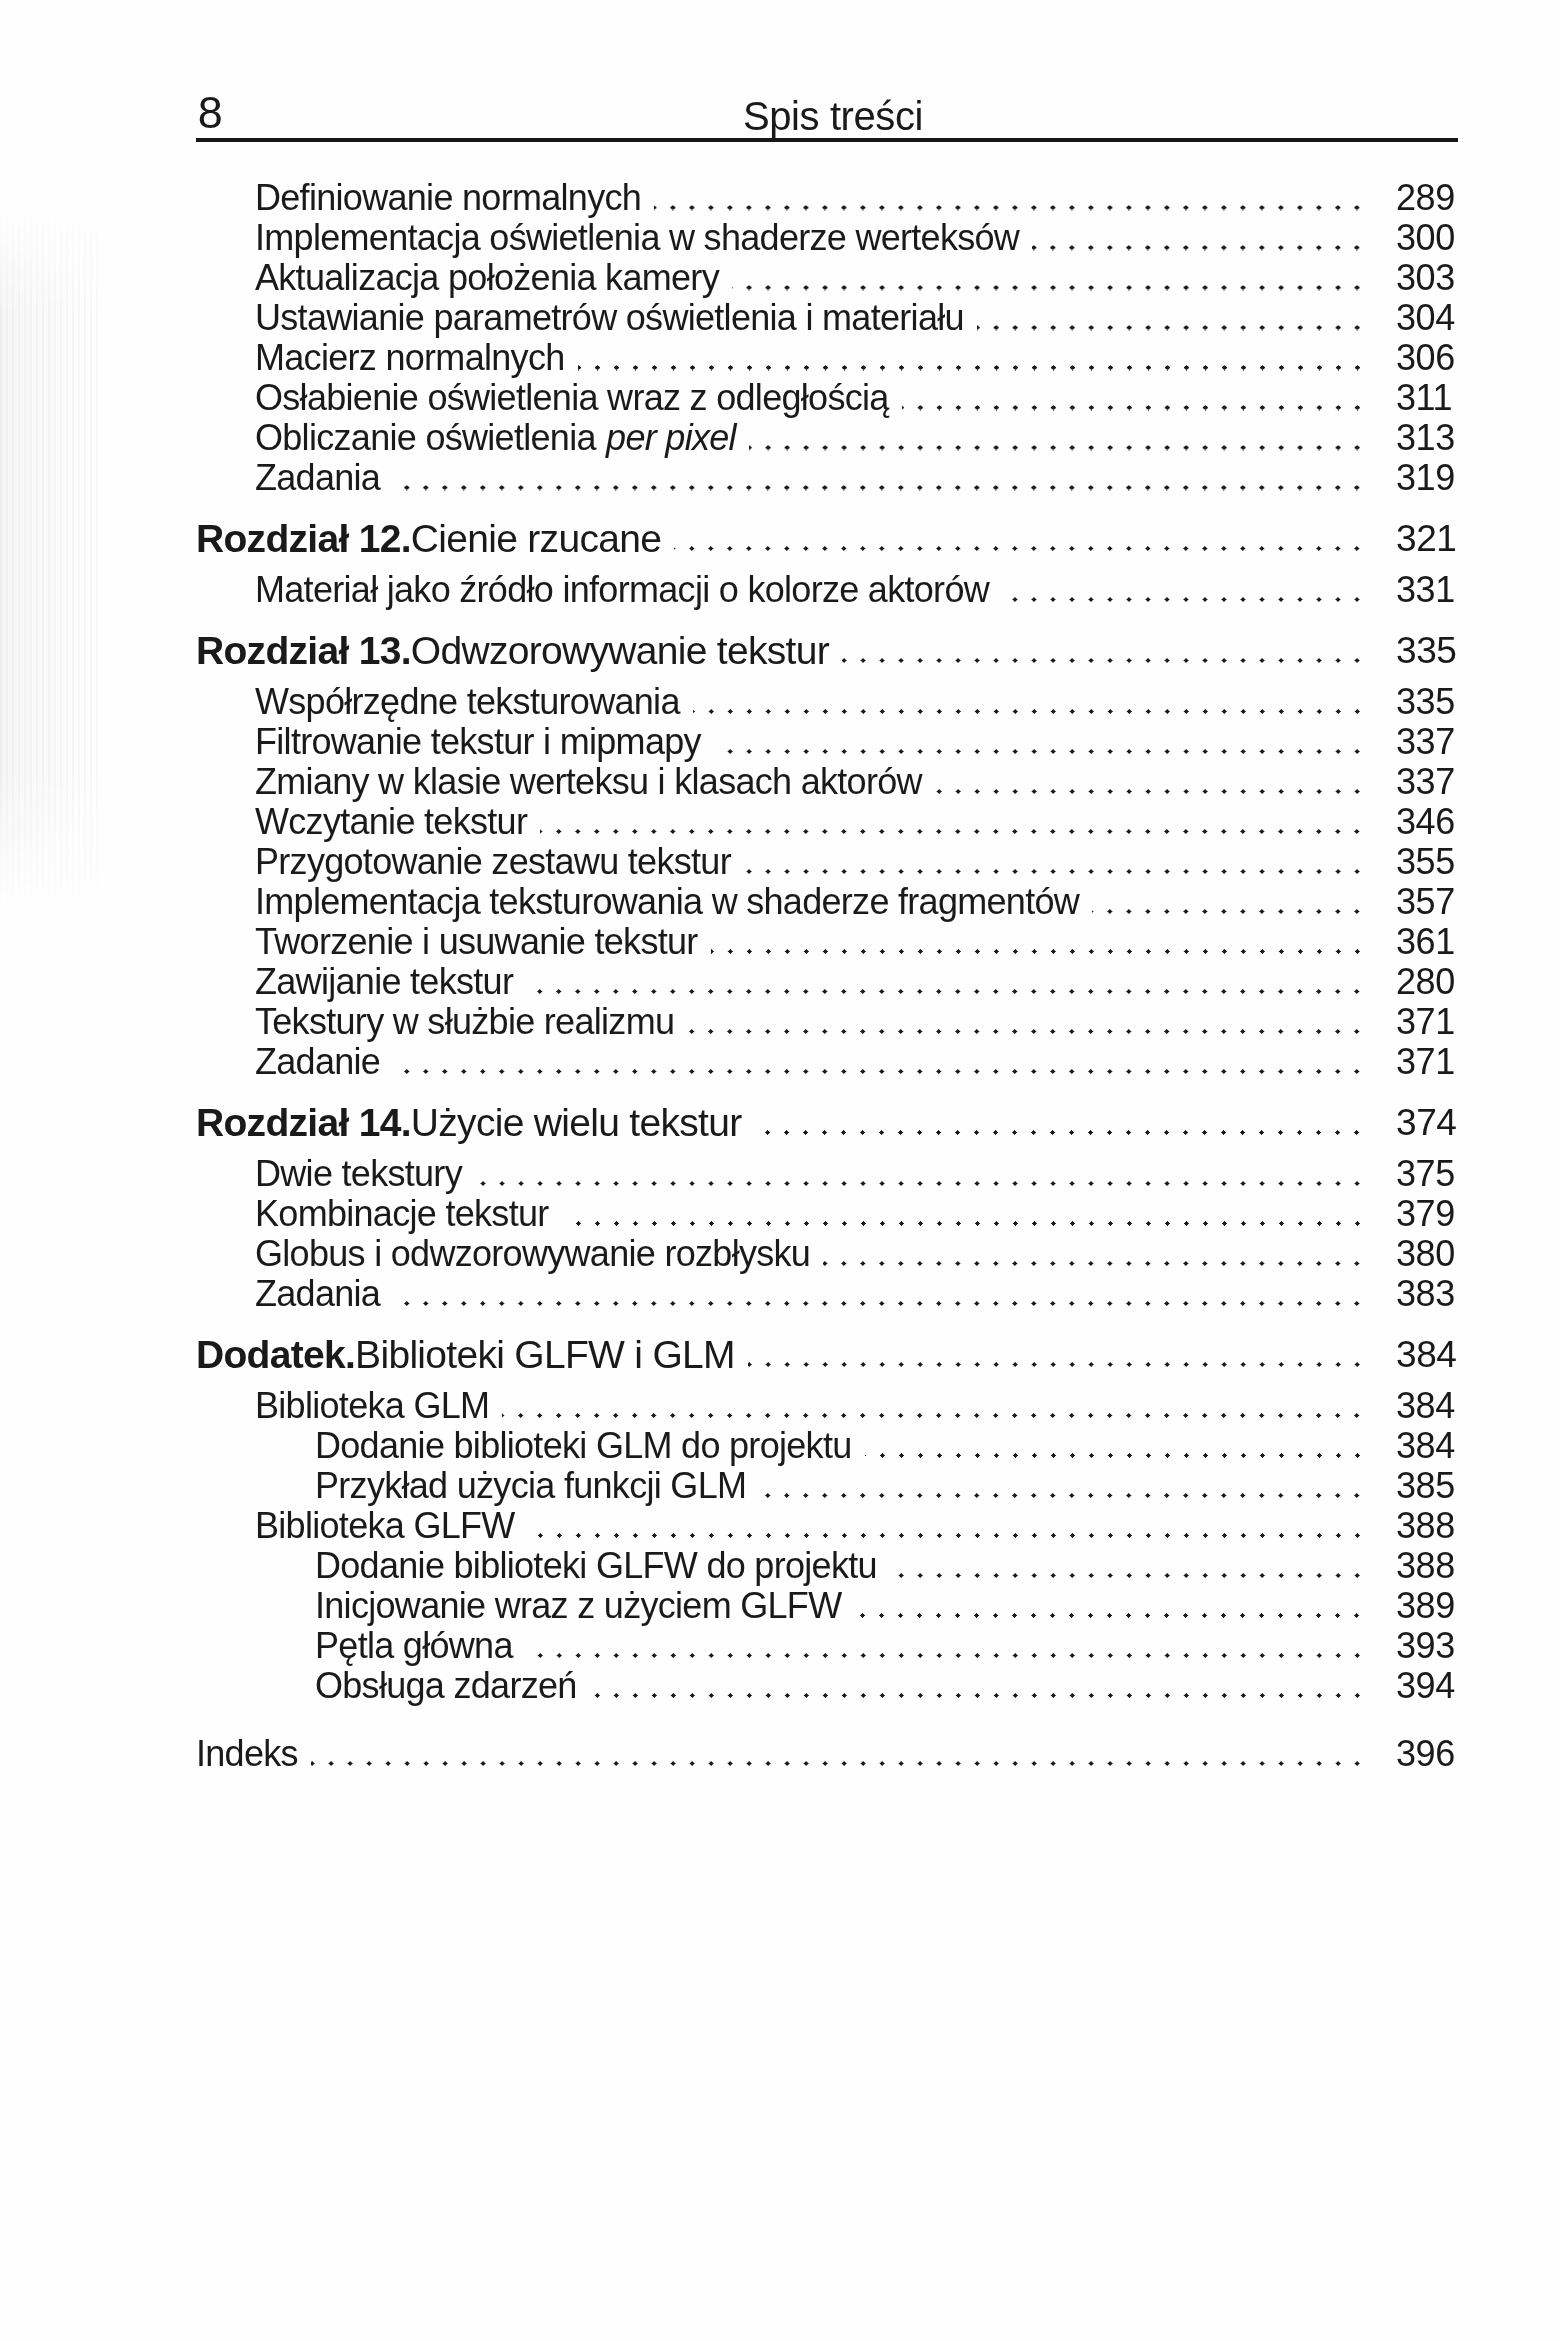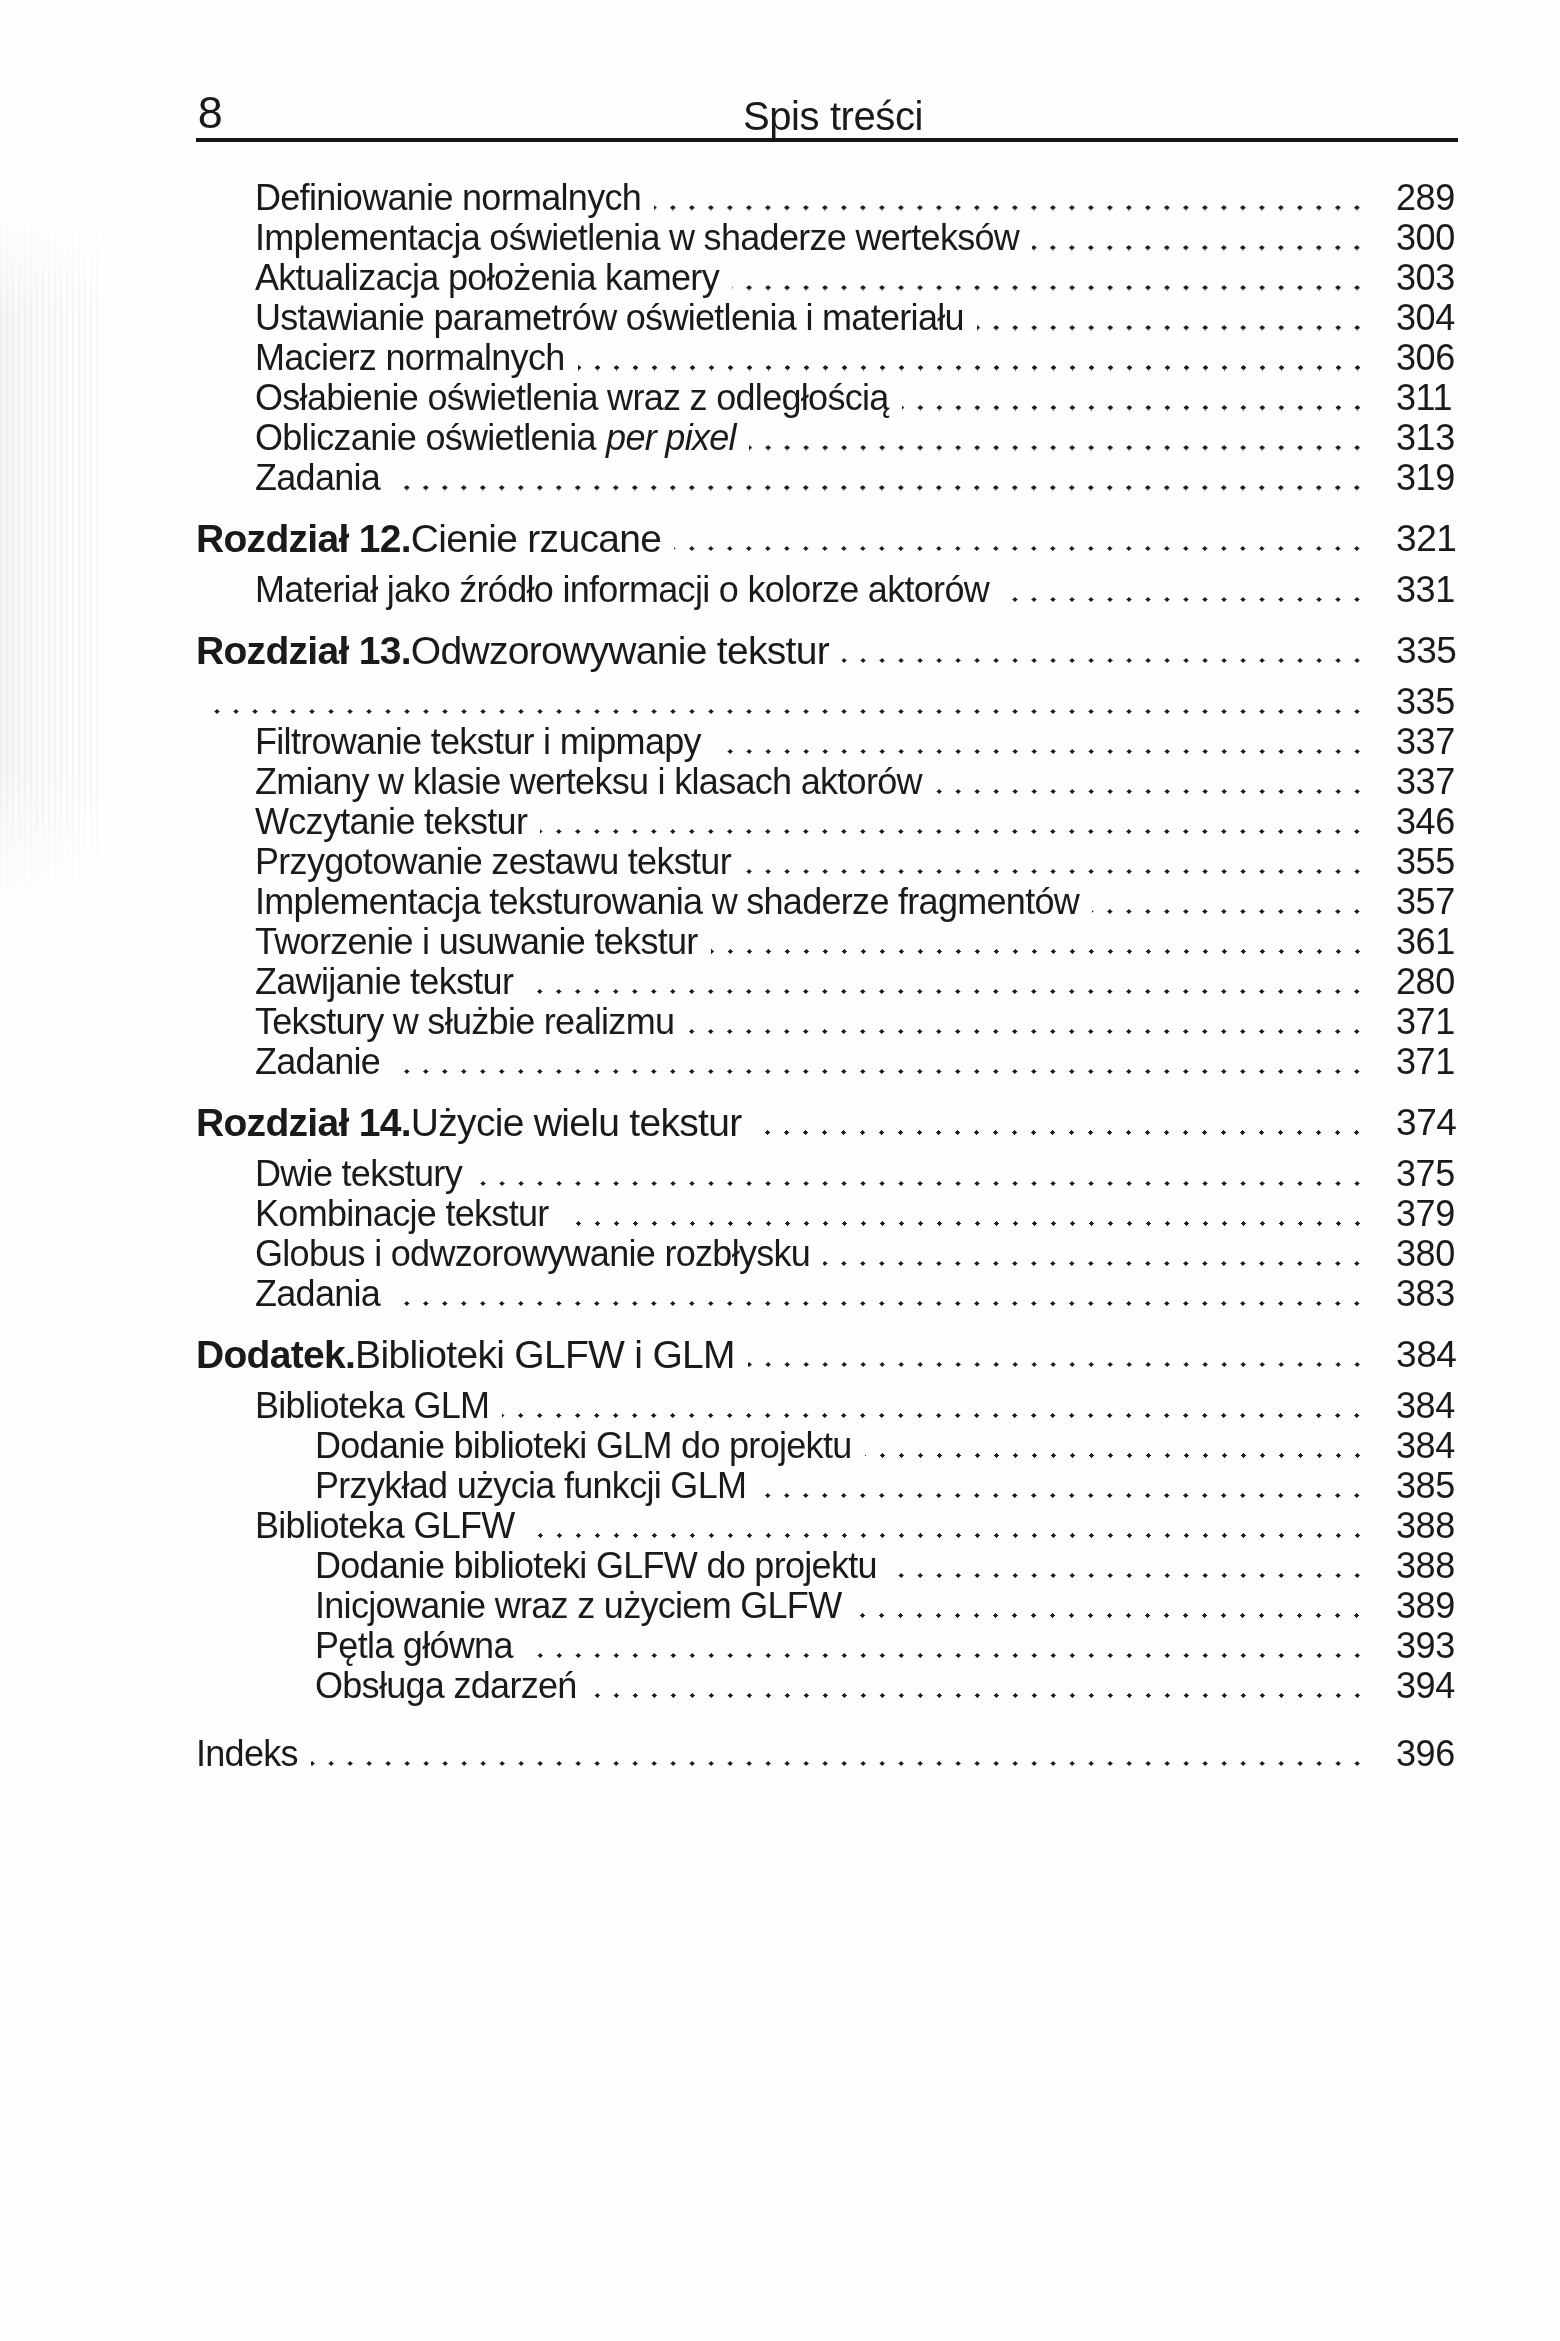--- a/index.html
+++ b/index.html
@@ -186,20 +186,21 @@
   </div>
       <div class="row chapter">
     <span class="prefix">Rozdział 13.</span>
     <span class="label">Odwzorowywanie tekstur</span>
 
     <span class="leader"></span>
     <span class="pagenum">335</span>
   </div>
       <div class="row entry">
 
+    <span class="label">Współrzędne teksturowania</span>
 
     <span class="leader"></span>
     <span class="pagenum">335</span>
   </div>
       <div class="row entry">
 
     <span class="label">Filtrowanie tekstur i mipmapy</span>
 
     <span class="leader"></span>
     <span class="pagenum">337</span>

